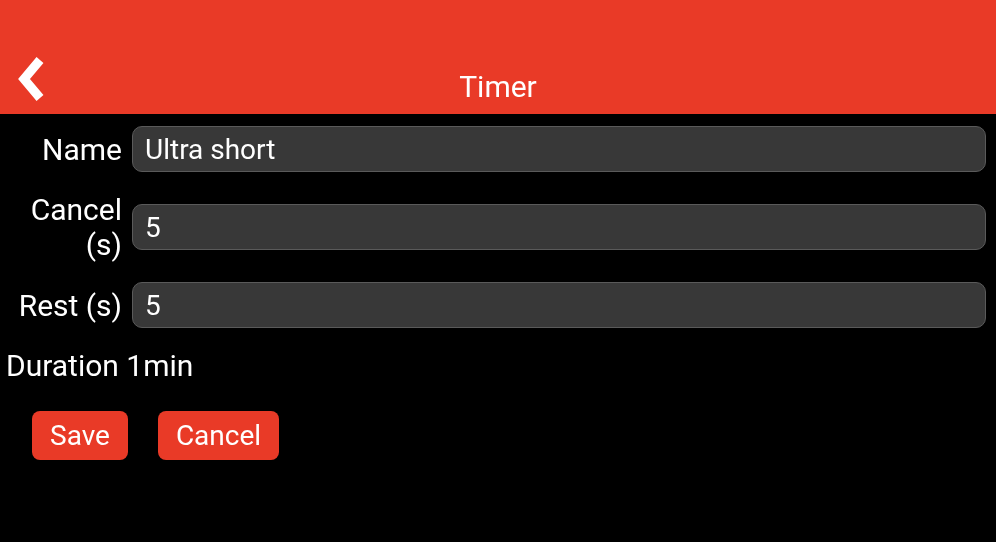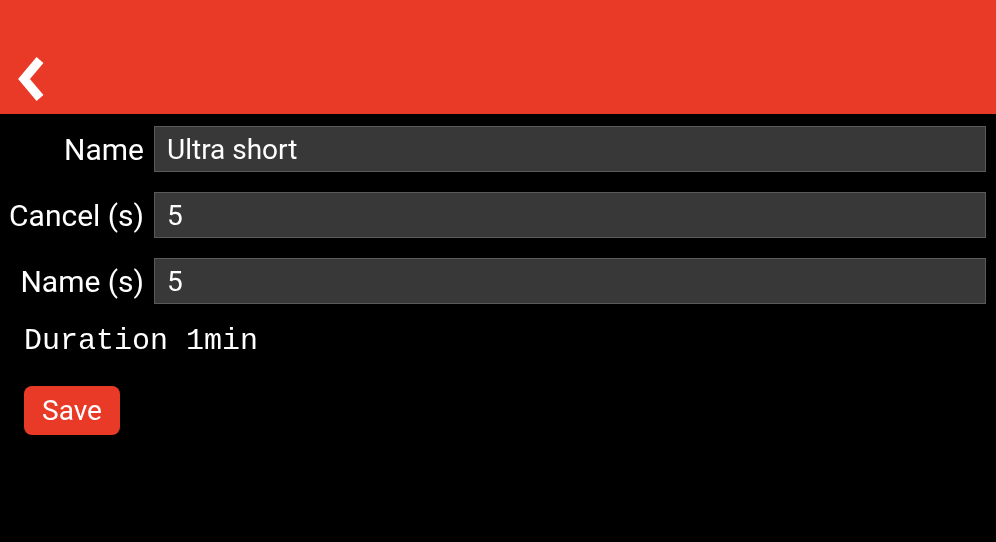--- a/index.html
+++ b/index.html
@@ -46,51 +46,50 @@
     }
     .form-area {
       padding-top: 12px;
     }
     .form-row {
       display: flex;
       align-items: center;
       margin-bottom: 20px;
     }
     .form-label {
-      width: 154px;
+      width: 132px;
       text-align: right;
       font-size: 30px;
       color: #fff;
       padding-right: 10px;
       font-weight: 400;
     }
     .form-input {
       flex: 1;
       margin-right: 10px;
       background: #383838;
       border: 1px solid #5a5a5a;
       color: #fff;
       font-size: 28px;
       padding: 6px 12px;
-      border-radius: 0;
+      border-radius: 10px;
       height: 46px;
       font-family: inherit;
     }
     .duration-text {
       font-size: 30px;
       color: #fff;
-      padding-left: 24px;
+      padding-left: 6px;
       margin-top: 6px;
       margin-bottom: 28px;
-      font-family: Liberation Mono, monospace;
     }
     .button-row {
       display: flex;
       gap: 30px;
-      padding-left: 24px;
+      padding-left: 32px;
     }
     .btn {
       background: #e93a27;
       color: #fff;
       border: none;
       font-size: 28px;
       padding: 8px 18px;
       border-radius: 8px;
       cursor: pointer;
       font-family: inherit;
@@ -98,39 +97,41 @@
   </style>
 </head>
 <body>
 
 <div class="header">
   <div class="back-btn">
     <svg viewBox="0 0 28 46">
       <path d="M 24 4 L 8 23 L 24 42" stroke="#fff" stroke-width="9" fill="none" stroke-linecap="butt" stroke-linejoin="miter"></path>
     </svg>
   </div>
+  <div class="header-title">Timer</div>
 </div>
 
 <div class="form-area">
 
   <div class="form-row">
     <div class="form-label">Name</div>
     <input type="text" class="form-input" value="Ultra short" style="">
   </div>
 
 
   <div class="form-row">
     <div class="form-label">Cancel (s)</div>
     <input type="text" class="form-input" value="5" style="">
   </div>
 
   <div class="form-row">
-    <div class="form-label">Name (s)</div>
+    <div class="form-label">Rest (s)</div>
     <input type="text" class="form-input" value="5" style="">
   </div>
 
   <div class="duration-text">Duration 1min</div>
 
   <div class="button-row">
     <button class="btn">Save</button>
+    <button class="btn">Cancel</button>
   </div>
 
 </div>
 
 </body></html>

